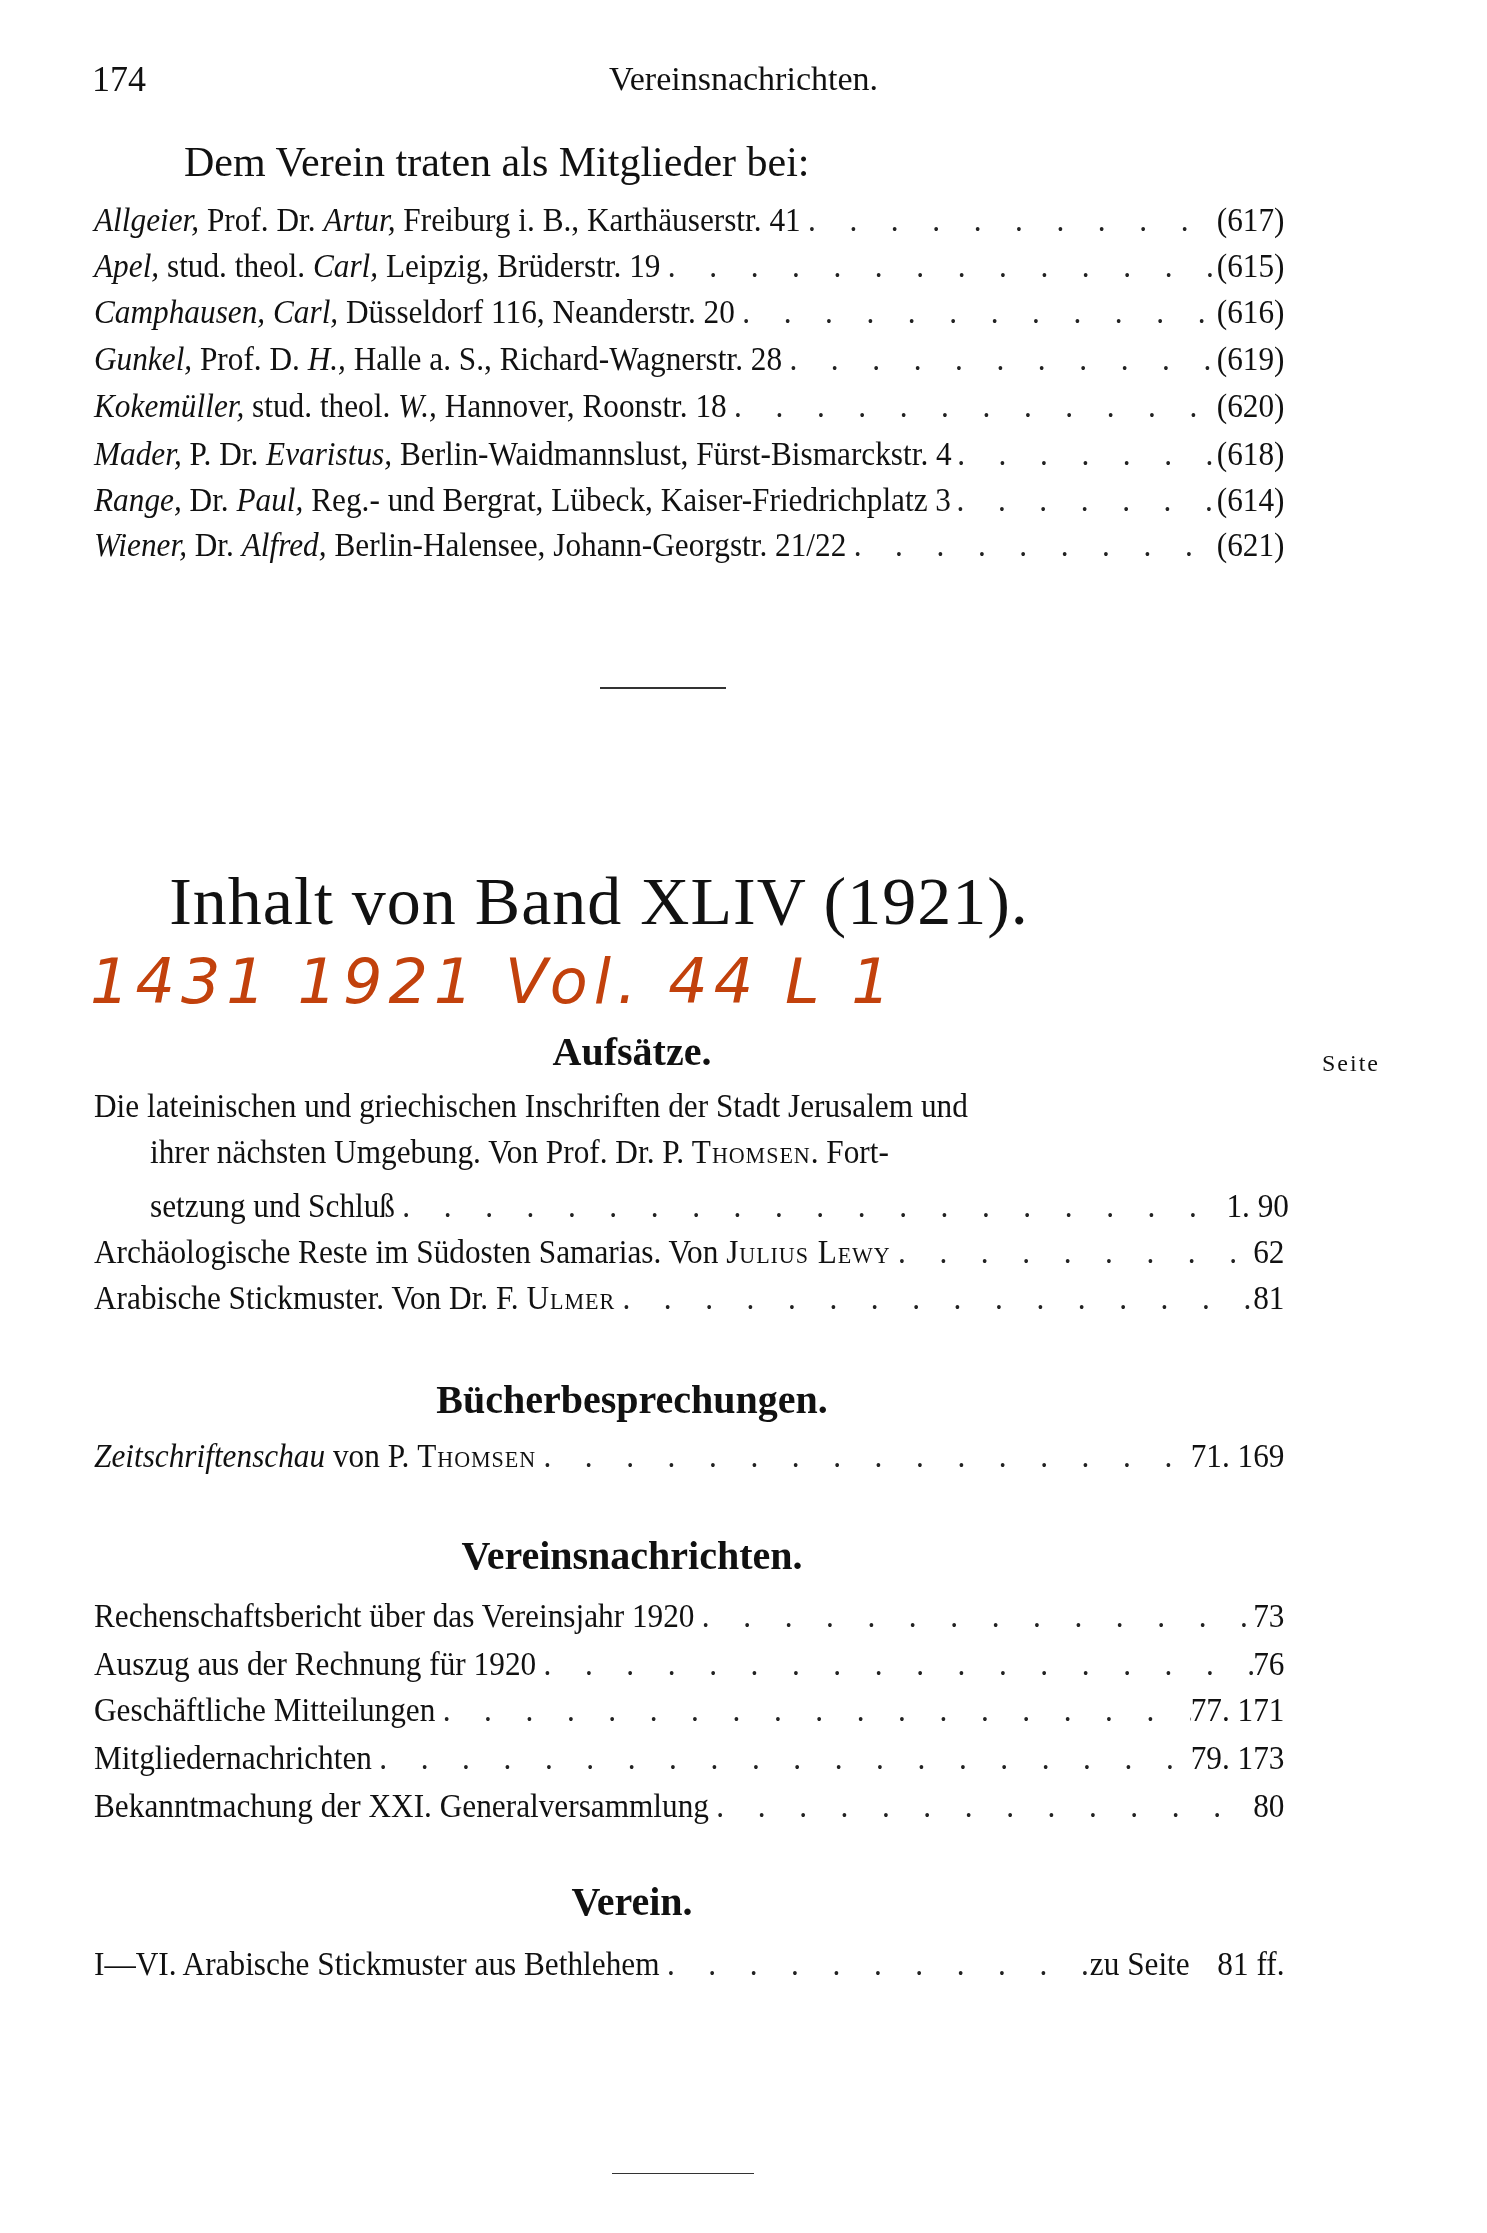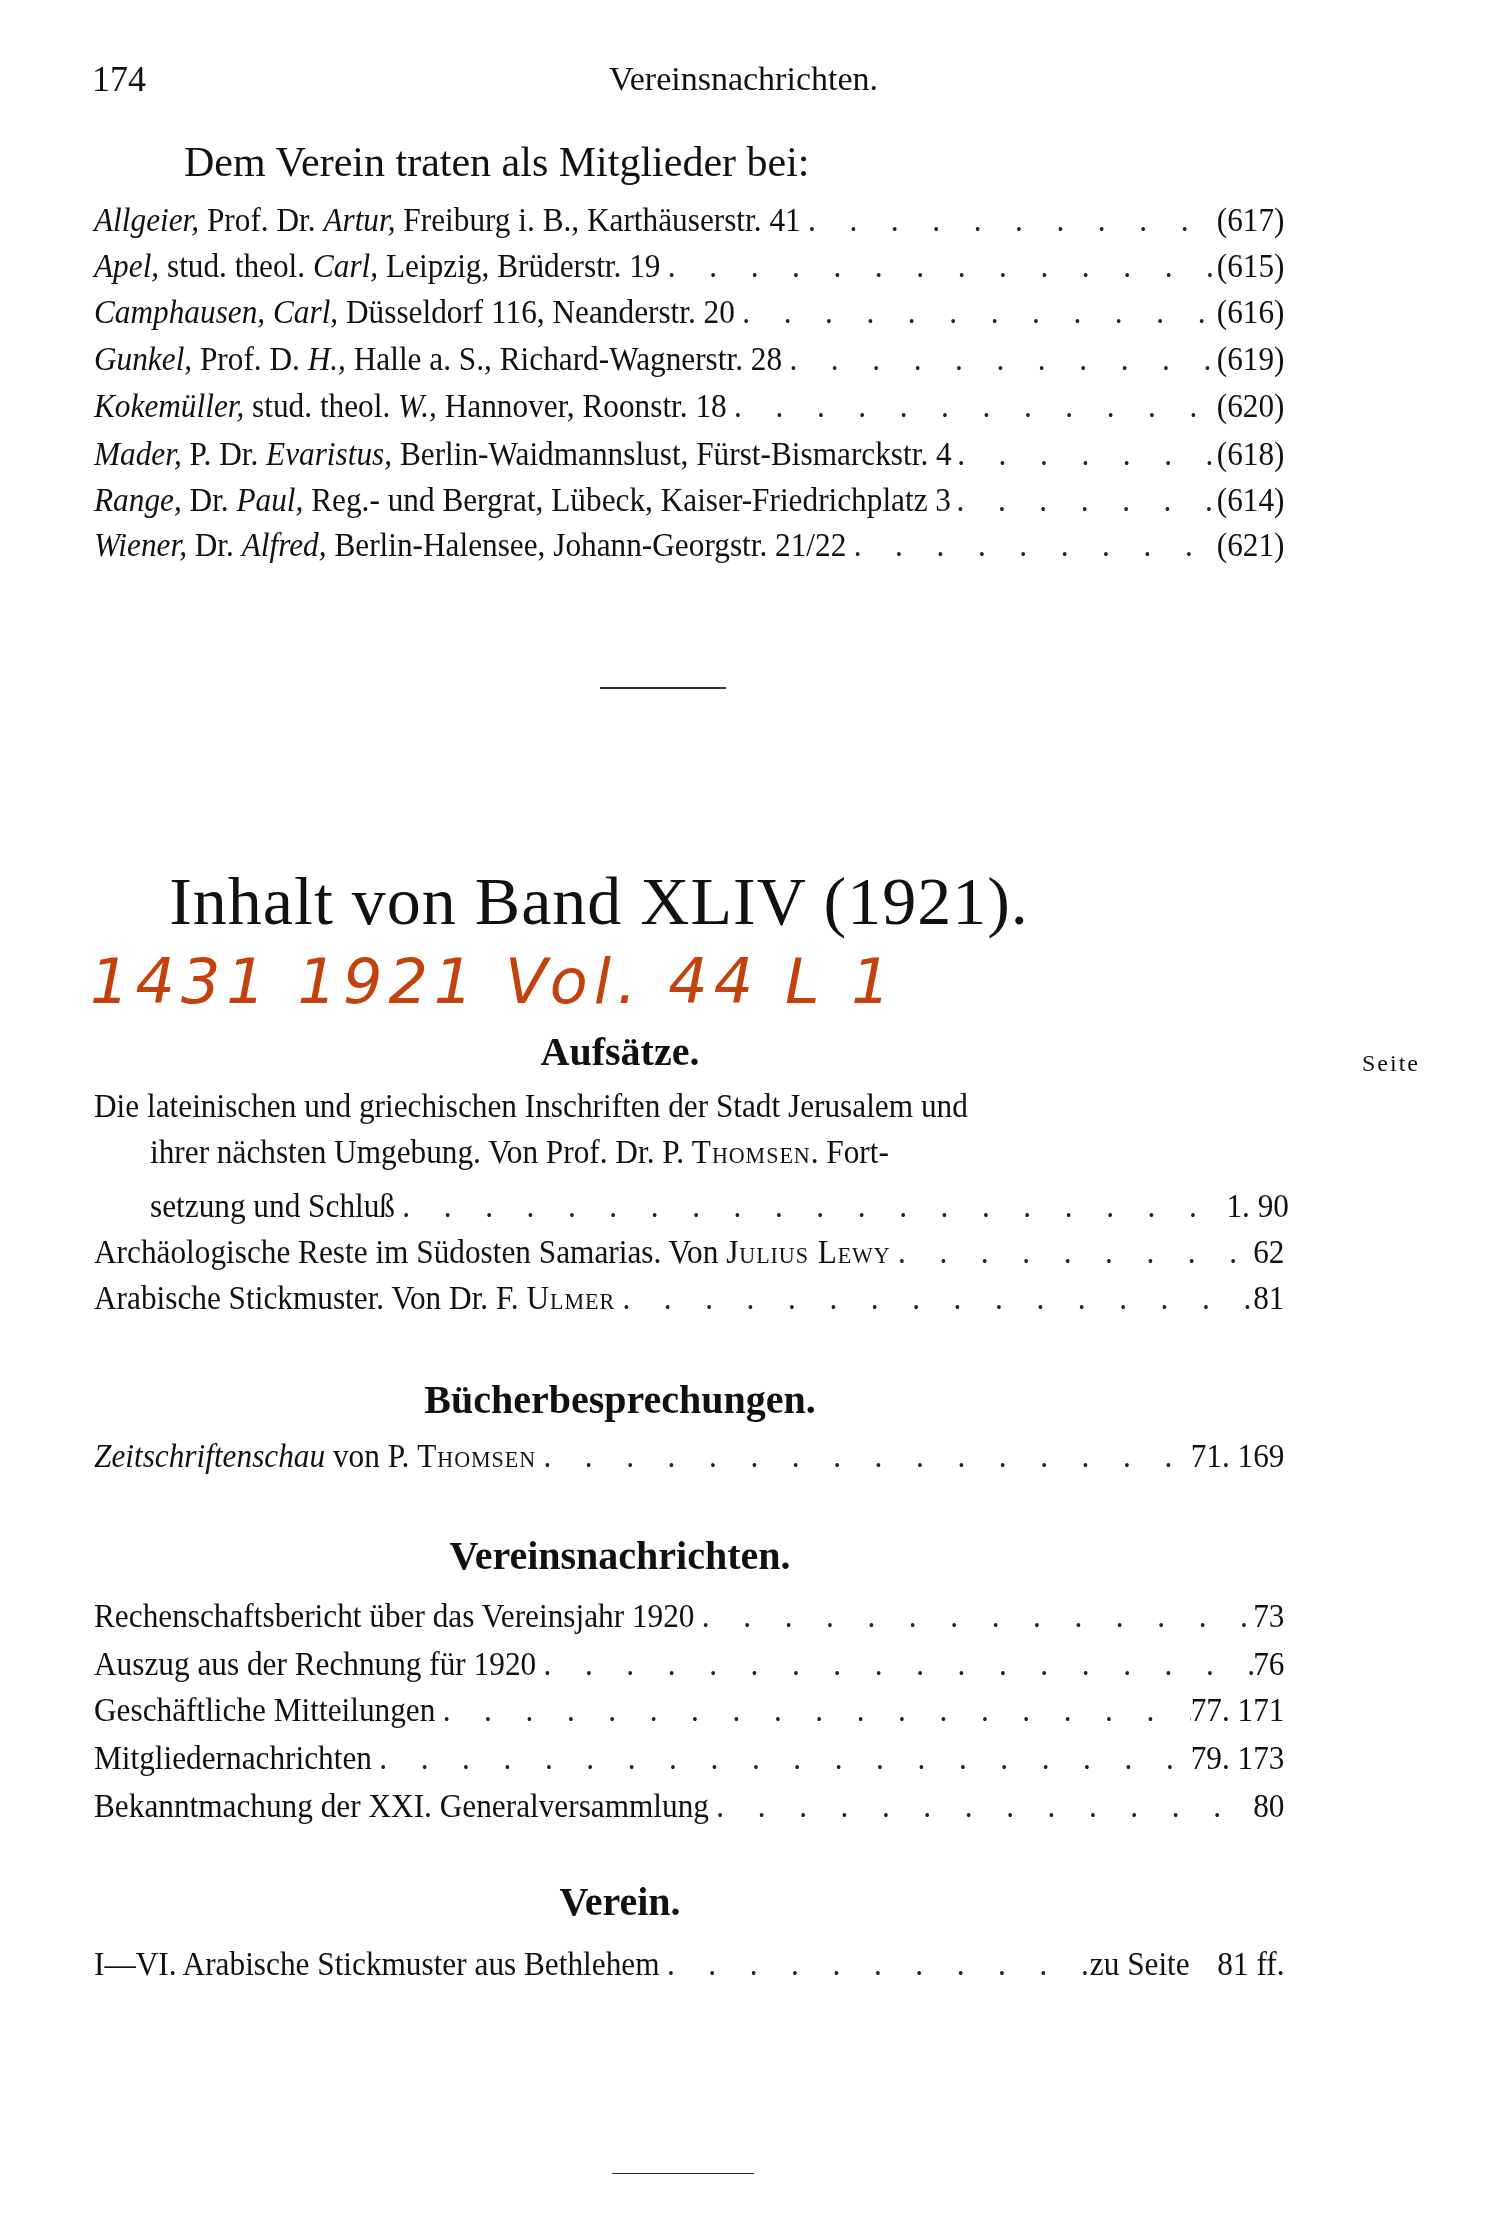--- a/index.html
+++ b/index.html
@@ -7,28 +7,28 @@
        font-family:"Liberation Serif","DejaVu Serif",serif;}
   .abs{position:absolute;}
   .line{position:absolute;left:94px;width:1294px;display:flex;align-items:baseline;
         font-size:34px;line-height:40px;white-space:nowrap;transform:scaleX(0.92);transform-origin:left center;}
   .line .txt{flex:0 0 auto;}
   .line .dots{flex:1 1 auto;overflow:hidden;letter-spacing:14px;padding:0 8px;color:#222;}
   .line .dots::before{content:". . . . . . . . . . . . . . . . . . . . . . . . . . . . . . . . . . . . . . . . . . . . . . . . . . . . . . . . . . . . . . . . . . . . . . . .";}
   .line .num{flex:0 0 auto;text-align:right;}
   i{font-style:italic;}
   .sc{font-variant:small-caps;letter-spacing:1px;}
-  .heading{position:absolute;left:4px;width:1232px;text-align:center;font-weight:bold;font-size:40px;}
+  .heading{position:absolute;left:16px;width:1232px;text-align:center;font-weight:bold;font-size:40px;}
   .header-num{left:92px;top:58px;font-size:36px;}
   .header-title{left:0;width:1487px;top:60px;text-align:center;font-size:34px;}
   .intro{left:184px;top:138px;font-size:42px;}
   .rule{position:absolute;height:2px;background:#333;}
   .big-title{left:0;width:1198px;top:862px;text-align:center;font-size:68px;letter-spacing:1px;}
   .hand{left:90px;top:945px;font-size:62px;font-family:"DejaVu Sans",sans-serif;font-weight:300;letter-spacing:6px;color:#c2410c;font-style:italic;}
-  .seite{left:1322px;top:1050px;font-size:24px;letter-spacing:2px;margin-left:40px;}
+  .seite{left:1322px;top:1050px;font-size:24px;letter-spacing:2px;}
   .indent{left:150px;width:1238px;}
 </style>
 </head>
 <body>
 
 <div class="abs header-num">174</div>
 <div class="abs header-title">Vereinsnachrichten.</div>
 
 <div class="abs intro">Dem Verein traten als Mitglieder bei:</div>
 

